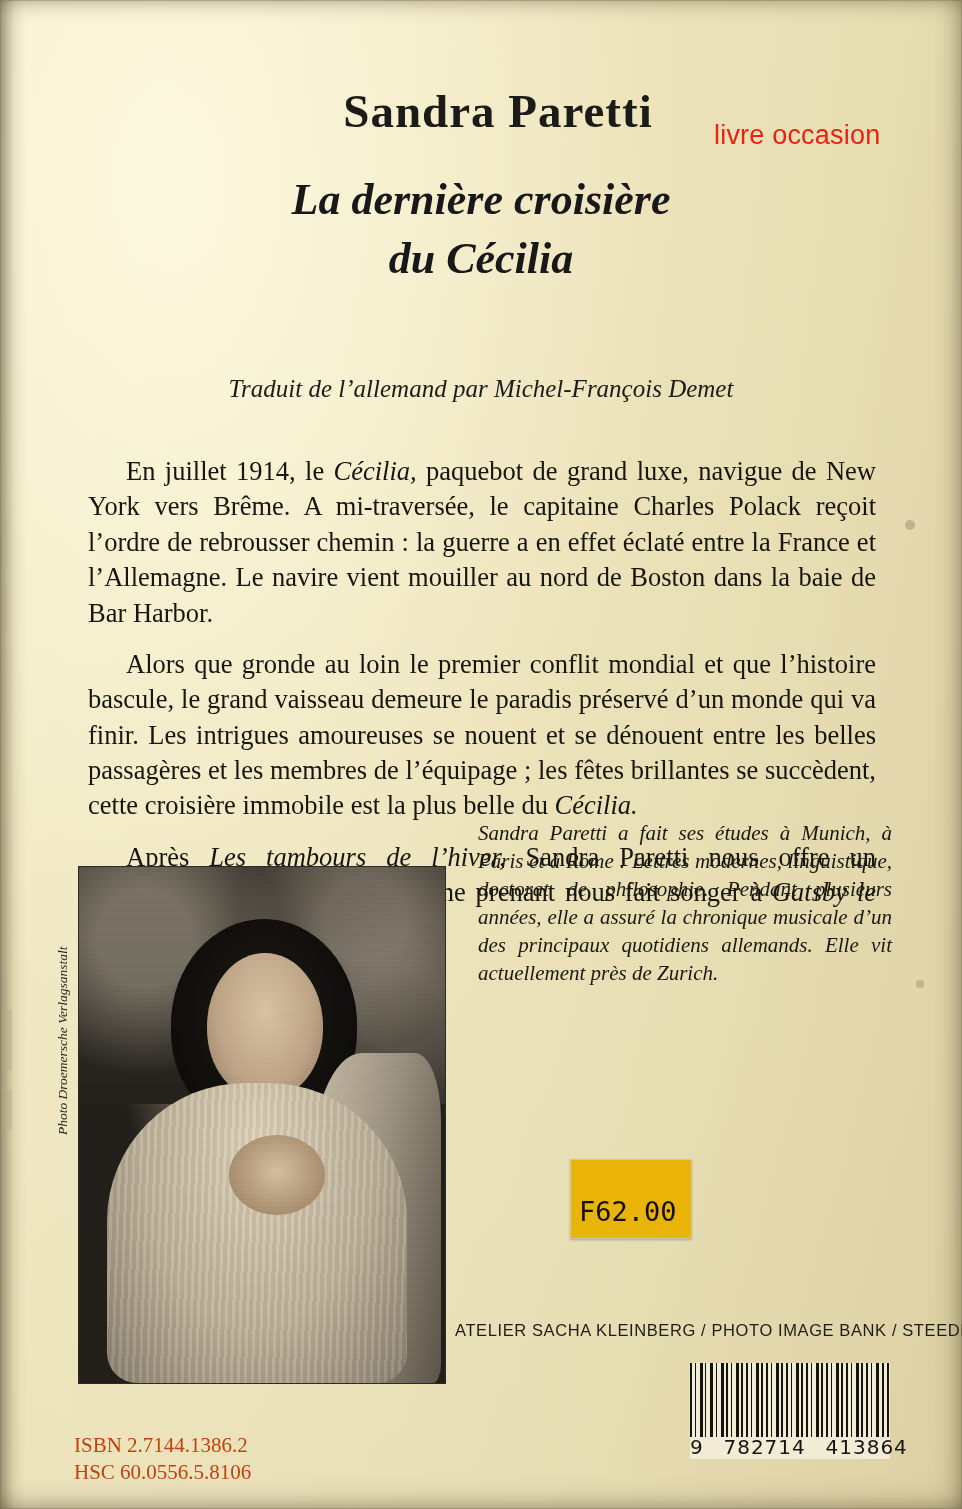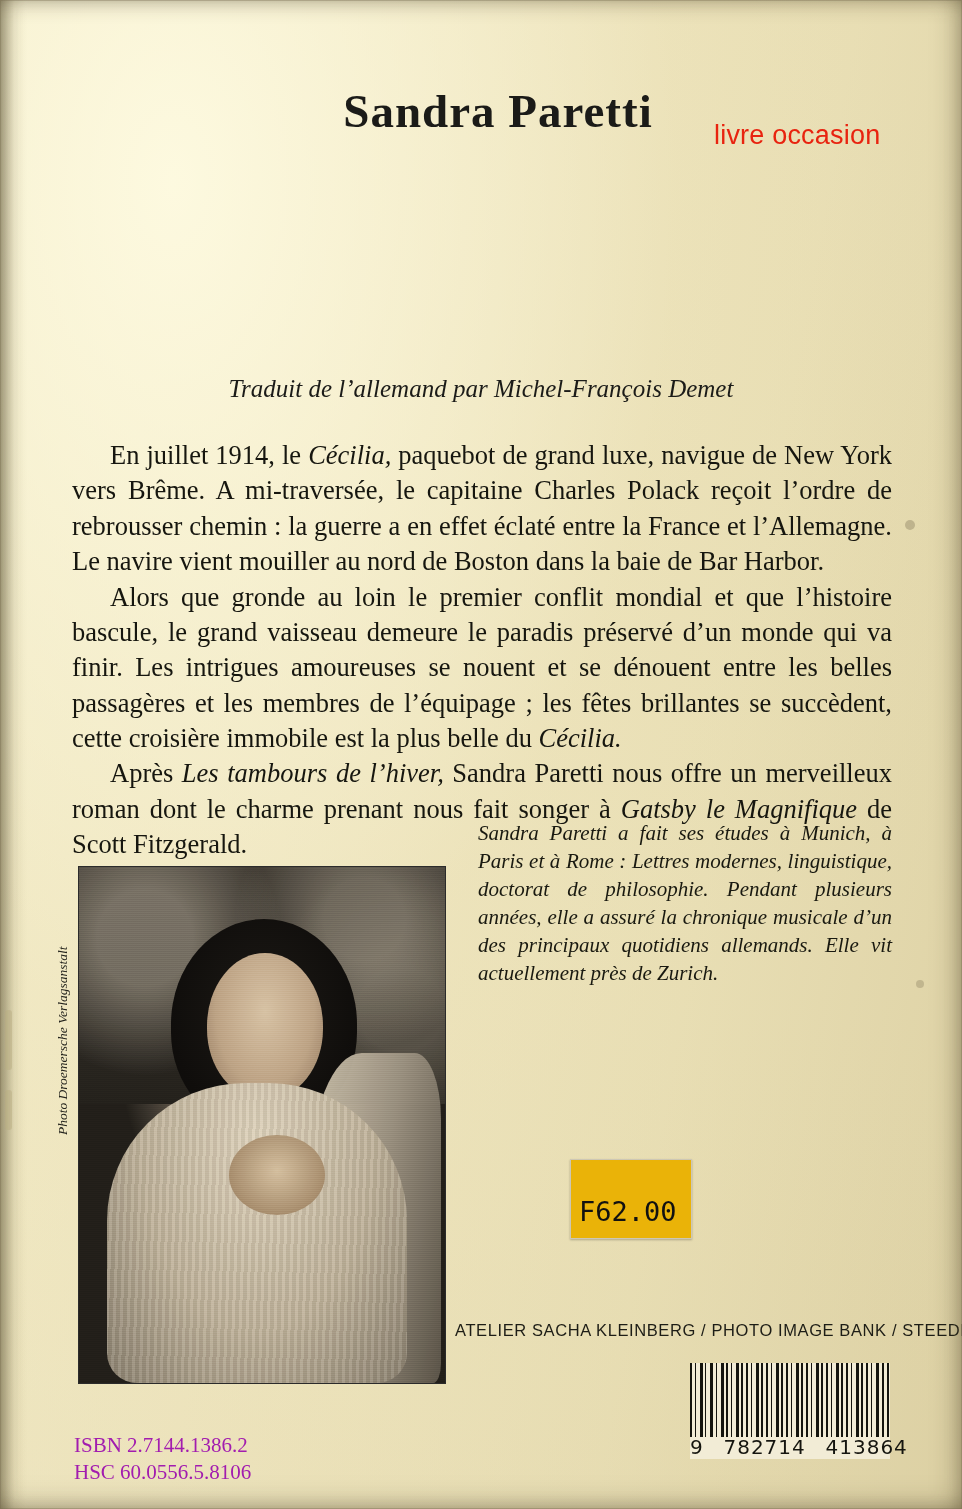--- a/index.html
+++ b/index.html
@@ -110,21 +110,21 @@
     position: absolute;
     left: 72px;
     width: 820px;
     top: 438px;
     font-size: 26.5px;
     line-height: 1.335;
     text-align: justify;
     color: #16160f;
   }
   .blurb p {
-    margin: 0;
+    margin: 16px;
     text-indent: 38px;
   }
   .blurb i { font-style: italic; }
 
   
   .photo-frame {
     position: absolute;
     left: 78px;
     top: 866px;
     width: 366px;
@@ -251,21 +251,21 @@
     white-space: nowrap;
   }
 
   
   .isbn-block {
     position: absolute;
     left: 74px;
     top: 1432px;
     font-size: 21px;
     line-height: 1.28;
-    color: #a21caf;
+    color: #c2410c;
   }
 
   
   .barcode {
     position: absolute;
     left: 690px;
     top: 1363px;
     width: 200px;
     height: 96px;
     background: #f2ecd6;
@@ -340,20 +340,22 @@
 <div class="page">
   <div class="paper-tint"></div>
 
   <div class="content">
 
     <div class="author">Sandra Paretti</div>
 
     <div class="sticker-note">livre occasion</div>
 
     <div class="title">
+      <div>La dernière croisière</div>
+      <div>du Cécilia</div>
     </div>
 
     <div class="translator">Traduit de l’allemand par Michel-François Demet</div>
 
     <div class="blurb">
       <p>En juillet 1914, le <i>Cécilia,</i> paquebot de grand luxe, navigue de New York vers Brême. A mi-traversée, le capitaine Charles Polack reçoit l’ordre de rebrousser chemin : la guerre a en effet éclaté entre la France et l’Allemagne. Le navire vient mouiller au nord de Boston dans la baie de Bar Harbor.</p>
       <p>Alors que gronde au loin le premier conflit mondial et que l’histoire bascule, le grand vaisseau demeure le paradis préservé d’un monde qui va finir. Les intrigues amoureuses se nouent et se dénouent entre les belles passagères et les membres de l’équipage ; les fêtes brillantes se succèdent, cette croisière immobile est la plus belle du <i>Cécilia.</i></p>
       <p>Après <i>Les tambours de l’hiver,</i> Sandra Paretti nous offre un merveilleux roman dont le charme prenant nous fait songer à <i>Gatsby le Magnifique</i> de Scott Fitzgerald.</p>
     </div>
 

